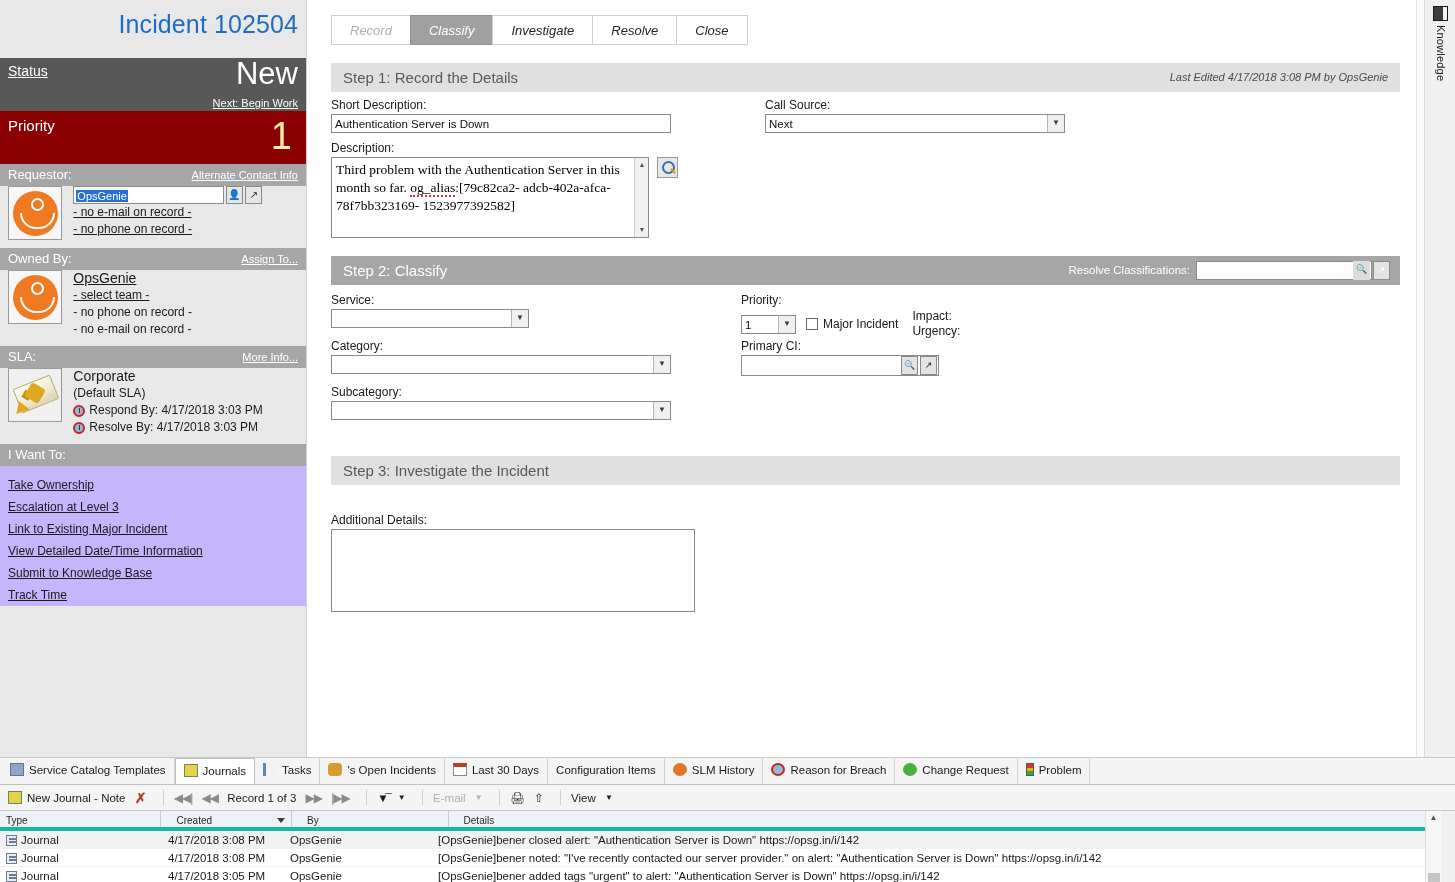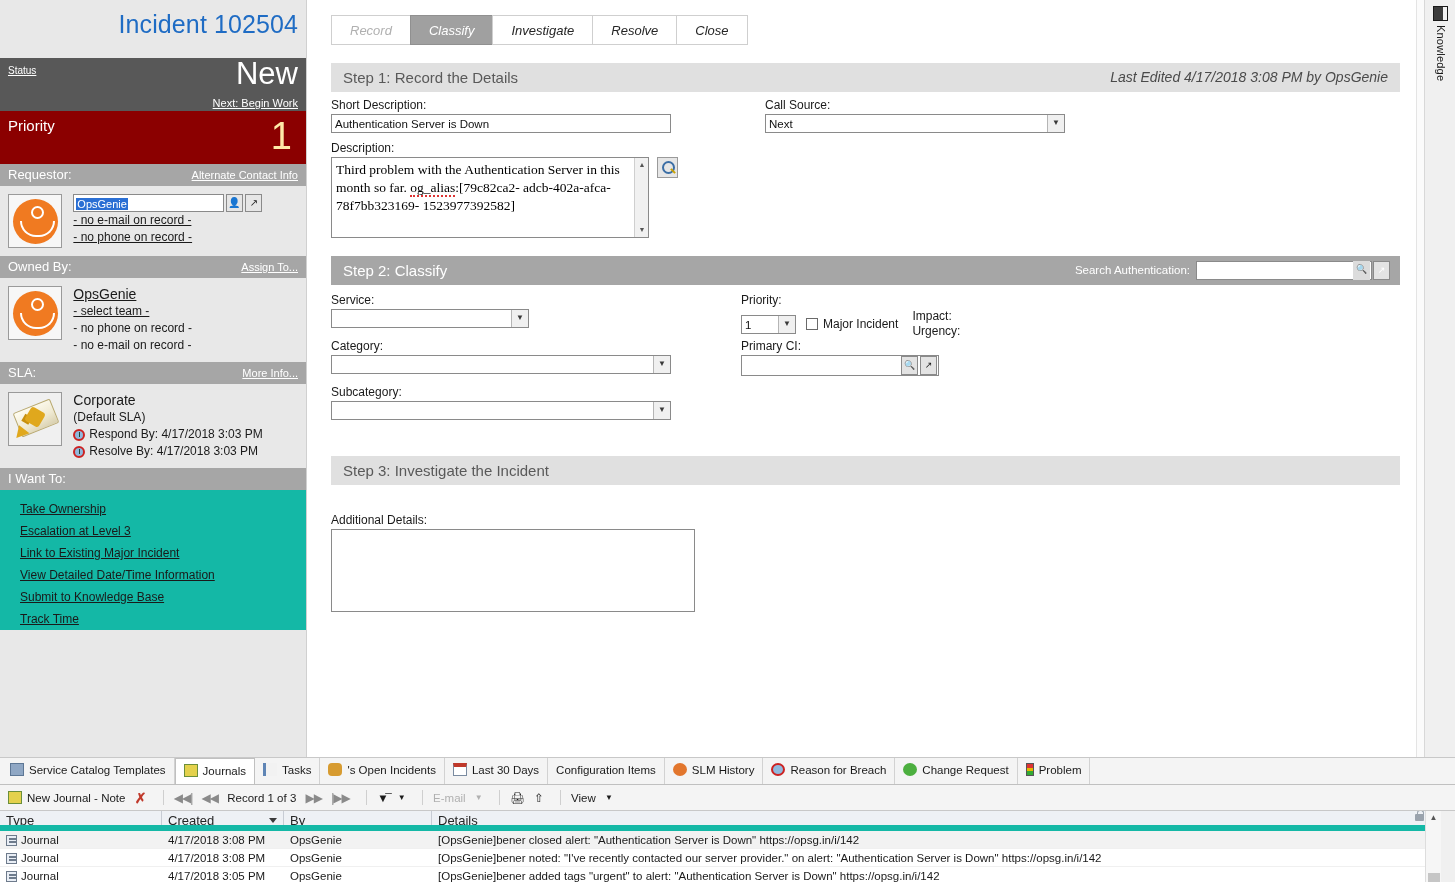--- a/index.html
+++ b/index.html
@@ -31,21 +31,21 @@
     font-weight: normal;
     letter-spacing: 0.1px;
   }
   .sb-status {
     background: #585858;
     color: #ffffff;
     height: 53px;
     position: relative;
     padding: 5px 8px 0 8px;
   }
-  .sb-status .lbl { font-size: 10px; display: inline-block; text-decoration: underline; }
+  .sb-status .lbl { font-size: 14px; display: inline-block; text-decoration: underline; }
   .sb-status .val {
     position: absolute; right: 8px; top: -4px;
     font-size: 31px; line-height: 40px; font-weight: normal;
   }
   .sb-status .nextlink {
     position: absolute; right: 8px; bottom: 2px;
     font-size: 11px; color: #ffffff; text-decoration: underline;
     cursor: pointer;
   }
   .sb-priority {
@@ -66,21 +66,21 @@
     height: 22px;
     line-height: 22px;
     padding: 0 8px;
     font-size: 13px;
     position: relative;
   }
   .sb-bar .right-link {
     position: absolute; right: 8px; top: 0;
     font-size: 11px; color: #ffffff; text-decoration: underline; cursor: pointer;
   }
-  .sb-body { background: #e8e8e8; padding: 8px 8px 8px 8px; position: relative; }
+  .sb-body { background: #e8e8e8; padding: 0 8px 8px 8px; position: relative; }
 
   .avatar-box {
     width: 54px; height: 54px;
     border: 1px solid #9a9a9a;
     background: #f7f7f7;
     display: inline-block; vertical-align: top;
     position: relative; overflow: hidden;
   }
   .avatar-circle {
     position: absolute; left: 4px; top: 4px;
@@ -162,21 +162,21 @@
   .clock-ico {
     display: inline-block; width: 12px; height: 12px;
     border: 2px solid #cc2222; border-radius: 50%;
     background: #8fb9dd; margin-right: 4px;
     position: relative; flex: 0 0 auto;
   }
   .clock-ico:before {
     content:""; position:absolute; left:4px; top:1px;
     width:1px; height:5px; background:#243; 
   }
-  .sb-links { padding: 8px 8px 0 20px; background: #14b8a6; }
+  .sb-links { padding: 8px 8px 0 8px; background: #c4b5fd; }
   .sb-links a {
     display: block; font-size: 12px; color: #1a1a1a;
     text-decoration: underline; line-height: 22px; cursor: pointer;
   }
 
   
   #main {
     position: absolute; left: 306px; top: 0;
     width: 1118px; height: 757px;
     background: #ffffff;
@@ -205,21 +205,21 @@
     height: 29px; line-height: 29px;
     padding: 0 12px;
     font-size: 15px;
     color: #9a9a9a;
     position: relative;
   }
   .step-head.dark { background: #a6a6a6; color: #ffffff; }
   .step-head.mid { background: #e0e0e0; color: #595959; }
   .step-head .edited {
     position: absolute; right: 12px; top: 0;
-    font-size: 14px; font-style: italic; color: #4a4a4a;
+    font-size: 11px; font-style: italic; color: #4a4a4a;
   }
   .step-head .sc-label {
     position: absolute; right: 210px; top: 0;
     font-size: 11.5px; color: #ffffff;
   }
   .sc-field {
     position: absolute; right: 28px; top: 5px;
     width: 176px; height: 19px;
     border: 1px solid #8a8a8a; background: #ffffff;
   }
@@ -369,22 +369,22 @@
     font-size: 11.5px; line-height: 26px; color: #1a1a1a;
   }
   .tb-item { display: inline-block; margin-right: 6px; cursor: pointer; vertical-align: top; }
   .tb-sep { display: inline-block; width: 1px; height: 15px; background: #cfcfcf; margin: 5px 7px; vertical-align: top; }
   .tb-dim { color: #b0b0b0; cursor: default; }
   .nav-ico { display:inline-block; color:#8a8a8a; font-size: 12px; letter-spacing:-1px; cursor:pointer; }
 
   .grid { background: #ffffff; position: relative; }
   .grid-head {
     height: 20px; background: #eef1f5;
-    border-bottom: 6px solid #14b8a6;
-    display: flex; font-size: 13px; color: #262626;
+    border-bottom: 4px solid #14b8a6;
+    display: flex; font-size: 10px; color: #262626; gap: 9px;
   }
   .grid-head .c {
     line-height: 19px; padding: 0 6px;
     border-right: 1px solid #c7ccd4; position: relative;
     cursor: pointer; overflow: hidden; white-space: nowrap;
   }
   .sort-arrow {
     position: absolute; right: 6px; top: 7px;
     width: 0; height: 0;
     border-left: 4px solid transparent; border-right: 4px solid transparent;
@@ -554,21 +554,21 @@
             </div>
           </div>
           <span style="display:inline-block;width:8px;"></span>
           <span class="mag-btn"></span>
         </div>
       </div>
     </div>
 
     <div class="step-head dark" style="margin-top:4px;">
       <span>Step 2:  Classify</span>
-      <span class="sc-label">Search Authentication:</span>
+      <span class="sc-label">Resolve Classifications:</span>
       <span class="sc-field"></span>
       <span class="sc-btn-a">🔍</span>
       <span class="sc-btn-b">↗</span>
     </div>
 
     <div class="fields" style="height:153px;">
 
       <div style="position:absolute;left:0;top:8px;">
         <div class="fld-label">Service:</div>
         <div class="sel-input" style="width:198px;">

